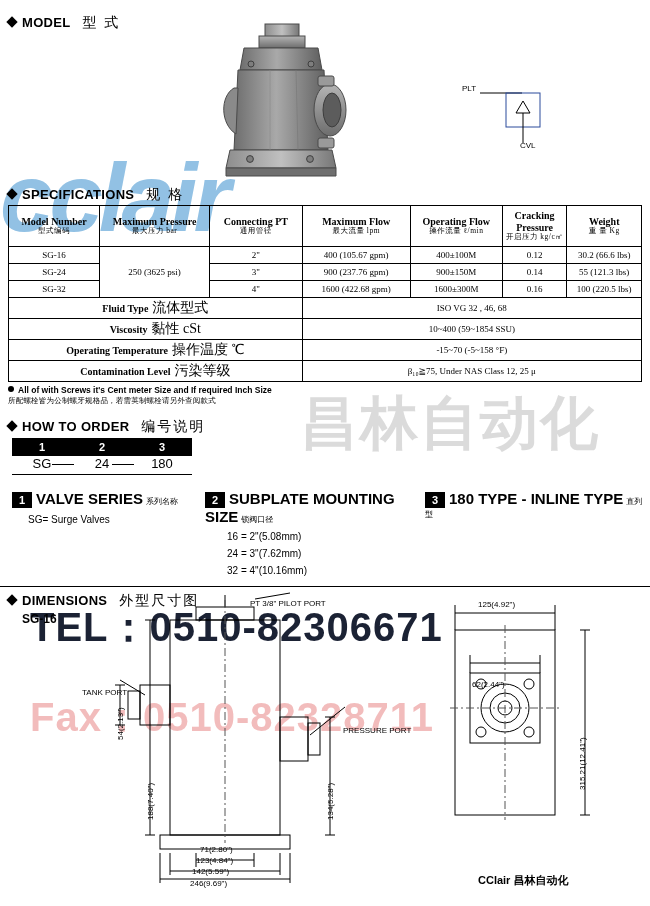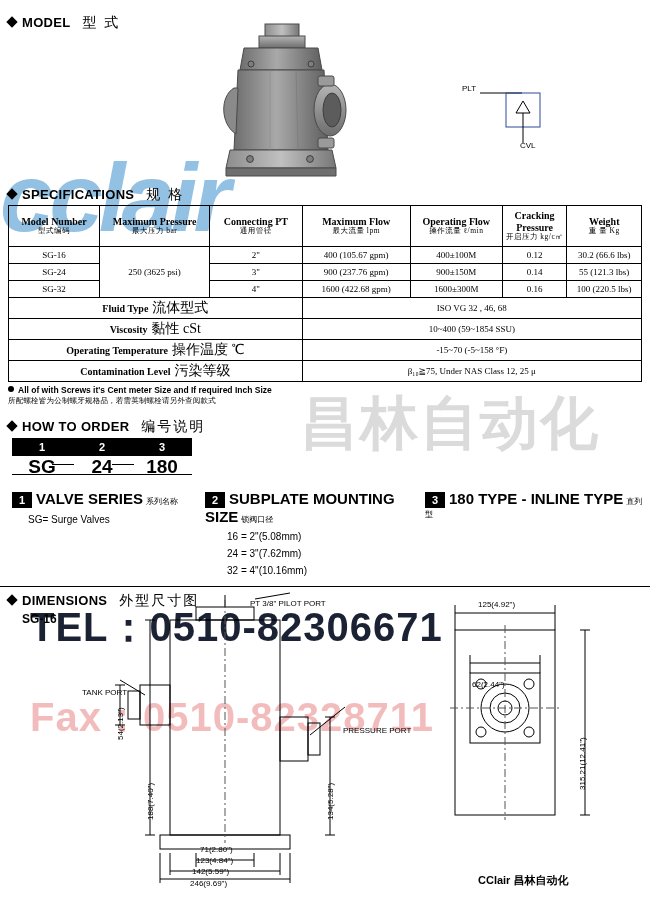--- a/index.html
+++ b/index.html
@@ -50,22 +50,22 @@
   .note-cn{position:absolute;left:8px;top:396px;font-size:7.5px;letter-spacing:.2px;}
 
   
   .ho-head{position:absolute;left:8px;top:418px;}
   .numbox{display:inline-block;background:#000;color:#fff;font-weight:bold;
           font-size:11px;text-align:center;width:20px;height:16px;line-height:16px;}
   .ordergrid{position:absolute;left:12px;top:438px;width:180px;}
   .ordergrid .cells{display:flex;gap:0;}
   .ordergrid .cell{width:60px;height:16px;border:1px solid #000;background:#000;
                    color:#fff;font-weight:bold;font-size:11px;text-align:center;line-height:16px;}
-  .codes{position:absolute;left:12px;top:456px;width:180px;font-size:19px;
-         font-weight:bold;display:flex;align-items:center;}
+  .codes{position:absolute;left:12px;top:456px;width:180px;font-size:13px;
+         font-weight:normal;display:flex;align-items:center;}
   .codes .c{width:60px;text-align:center;}
   .ul{position:absolute;left:12px;top:474px;width:180px;height:1px;background:#000;}
 
   .blk{position:absolute;font-size:10px;}
   .blk .title{font-weight:bold;font-size:15px;margin-left:4px;}
   .blk .cn{font-size:8px;font-weight:normal;margin-left:3px;}
   .blk .line{margin-top:6px;font-size:10px;}
 
   hr.div{position:absolute;left:0;width:650px;border:0;border-top:1px solid #000;}
 

